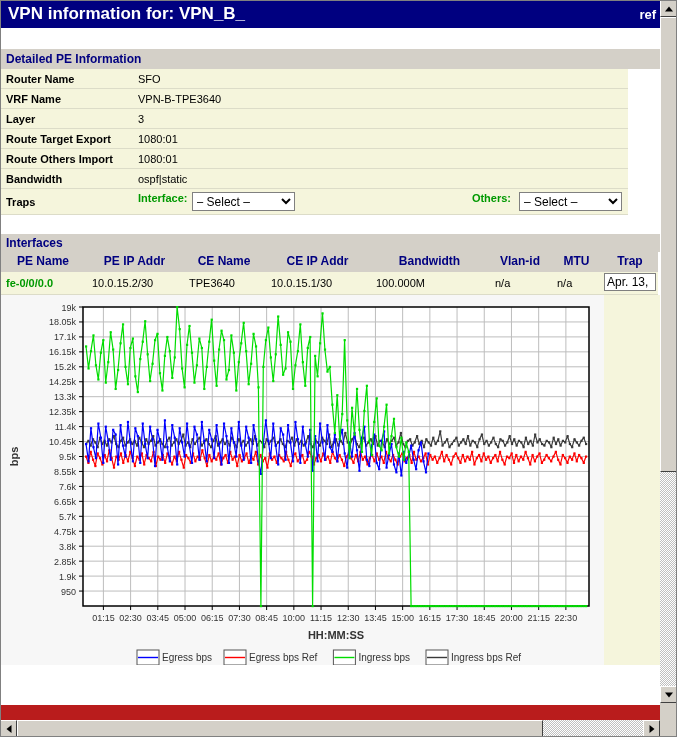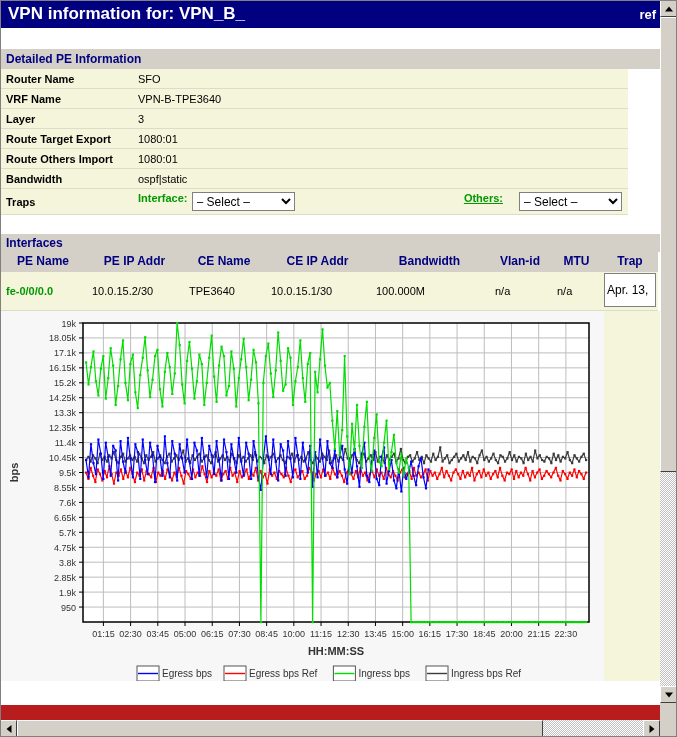--- a/index.html
+++ b/index.html
@@ -41,21 +41,21 @@
   table.pe{border-collapse:collapse;width:628px;table-layout:fixed;background:#f5f5dc;}
   table.pe td{
     border-bottom:1px solid #dcdcc8;
     padding:3px 6px;font-size:11px;vertical-align:middle;height:13px;
   }
   table.pe td.k{font-weight:bold;width:120px;color:#000;}
   table.pe td.v{color:#000;}
   .traprow td{padding-top:2px;padding-bottom:2px;}
   .trapwrap{display:flex;}
   .lbl-if{color:#009900;font-weight:bold;font-size:11px;margin-right:4px;}
-  .lbl-ot{color:#009900;font-weight:bold;font-size:11px;margin-right:16px;text-decoration:underline;}
+  .lbl-ot{color:#009900;font-weight:bold;font-size:11px;margin-right:8px;}
   .spacer-flex{flex:1;}
   select.w95{
     font-family:"Liberation Sans", sans-serif;font-size:12px;
     height:19px;width:103px;background:#ffffff;
     border:1px solid #808080;
   }
   .blankrow{height:19px;background:#ffffff;}
 
   
   .if-head{
@@ -67,21 +67,21 @@
     background:#d4d0c8;color:#000080;font-weight:bold;font-size:12px;
     text-align:center;padding:2px 6px 4px 6px;
   }
   table.ift td{
     background:#f5f5dc;font-size:11px;padding:3px 6px;
     border-bottom:1px solid #dcdcc8;
   }
   td.pename{color:#009900;font-weight:bold;}
   .trapbox{
     border:1px solid #7f7f7f;background:#ffffff;
-    padding:9px 2px;font-size:12px;white-space:nowrap;
+    padding:1px 2px;font-size:12px;white-space:nowrap;
     overflow:hidden;width:52px;display:inline-block;box-sizing:border-box;
   }
 
   
   .chartband{position:relative;background:#f5f5dc;height:370px;}
   .chartpane{
     position:absolute;left:0;top:0;width:604px;height:370px;
     background:#f7f7f7;overflow:hidden;
   }
   .chart-svg{display:block;}

